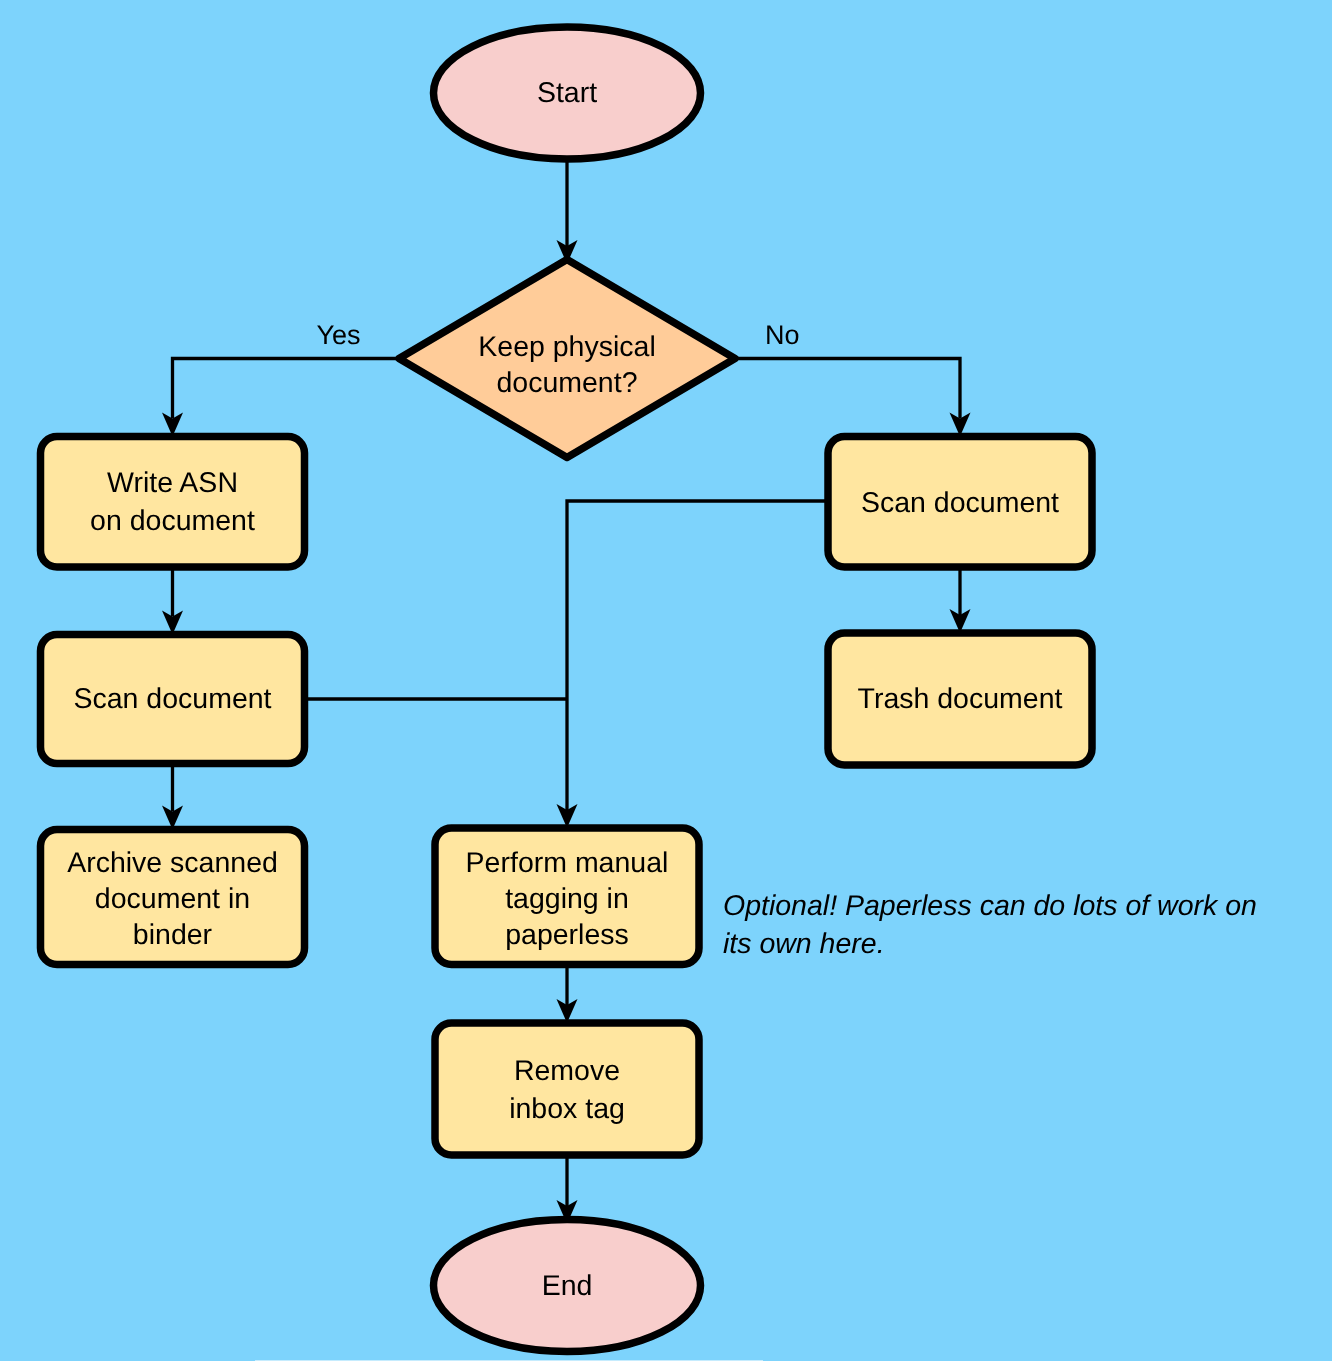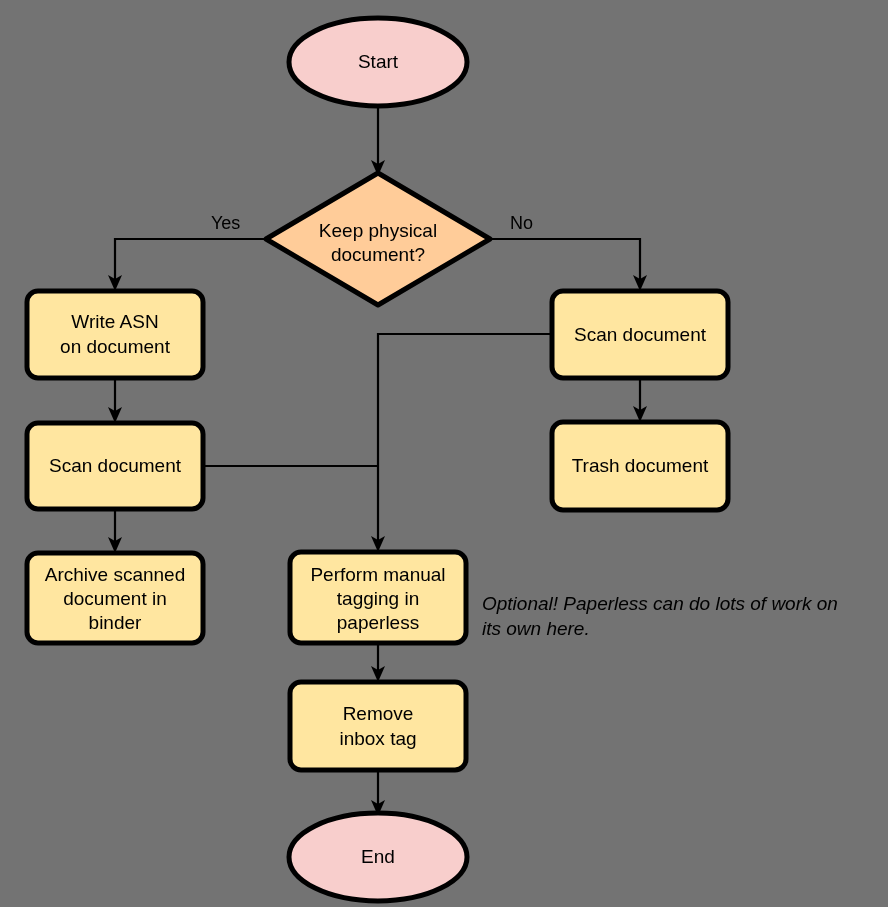--- a/index.html
+++ b/index.html
@@ -10,21 +10,21 @@
   body {
     width: 888px;
     height: 907px;
     font-family: "Liberation Sans", sans-serif;
     overflow: hidden;
   }
   #flow-root {
     position: relative;
     width: 888px;
     height: 907px;
-    background: #737373;
+    background: #7dd3fc;
   }
   svg#flowchart {
     display: block;
     width: 888px;
     height: 907px;
   }
   .node-shape {
     stroke: #000000;
     stroke-width: 5;
     stroke-linejoin: round;

